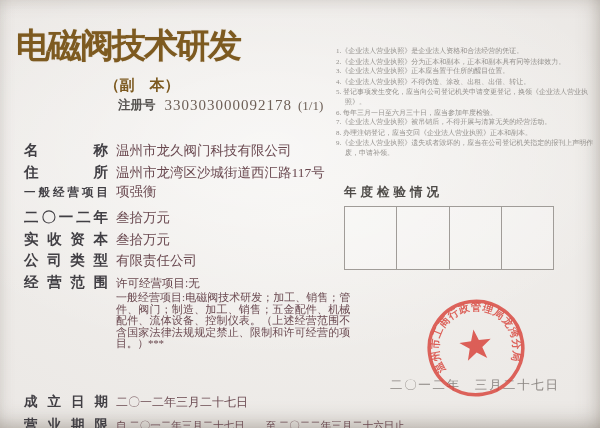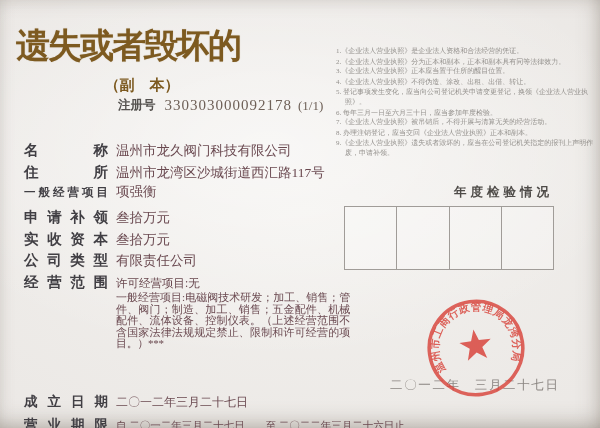--- a/index.html
+++ b/index.html
@@ -81,21 +81,21 @@
     font-family:"DejaVu Sans", sans-serif;margin-bottom:8px;
   }
   .notice-items{
     width:368px;transform:scale(0.7);transform-origin:0 0;
     font-size:10px;line-height:14.6px;color:#93908c;
   }
   .notice-item{padding-left:13px;text-indent:-13px;}
 
   .annual-heading{
     position:absolute;left:344px;top:184px;width:209px;
-    text-align:right;font-size:12.5px;font-weight:bold;
+    text-align:left;font-size:12.5px;font-weight:bold;
     letter-spacing:4px;color:#4e4b48;
     font-family:"DejaVu Sans", sans-serif;
   }
   .annual-table{
     position:absolute;left:344px;top:206px;width:208px;height:62px;
     display:flex;border:1px solid #a09c98;background:rgba(255,255,255,0.25);
   }
   .annual-cell{flex:1;border-left:1px solid #a09c98;}
   .annual-cell:first-child{border-left:none;}
 
@@ -107,21 +107,21 @@
   .stamp{
     position:absolute;left:424px;top:296px;width:104px;height:104px;
     transform:rotate(-8deg);opacity:0.88;
   }
 </style>
 </head>
 <body>
 
 <div class="paper">
 
-  <div class="title">遗失或者毁坏的</div>
+  <div class="title">电磁阀技术研发</div>
   <div class="subtitle">（副　本）</div>
 
   <div class="regline">
     <span class="reg-label">注册号</span>
     <span class="reg-no">330303000092178</span>
     <span class="reg-suffix">(1/1)</span>
   </div>
 
   <div class="fields">
     <div class="field-row">
@@ -130,21 +130,21 @@
     </div>
     <div class="field-row">
       <div class="field-label">住所</div>
       <div class="field-value">温州市龙湾区沙城街道西汇路117号</div>
     </div>
     <div class="field-row">
       <div class="field-label small">一般经营项目</div>
       <div class="field-value">项强衡</div>
     </div>
     <div class="field-row">
-      <div class="field-label">申请补领</div>
+      <div class="field-label">二〇一二年</div>
       <div class="field-value">叁拾万元</div>
     </div>
     <div class="field-row">
       <div class="field-label">实收资本</div>
       <div class="field-value">叁拾万元</div>
     </div>
     <div class="field-row">
       <div class="field-label">公司类型</div>
       <div class="field-value">有限责任公司</div>
     </div>

